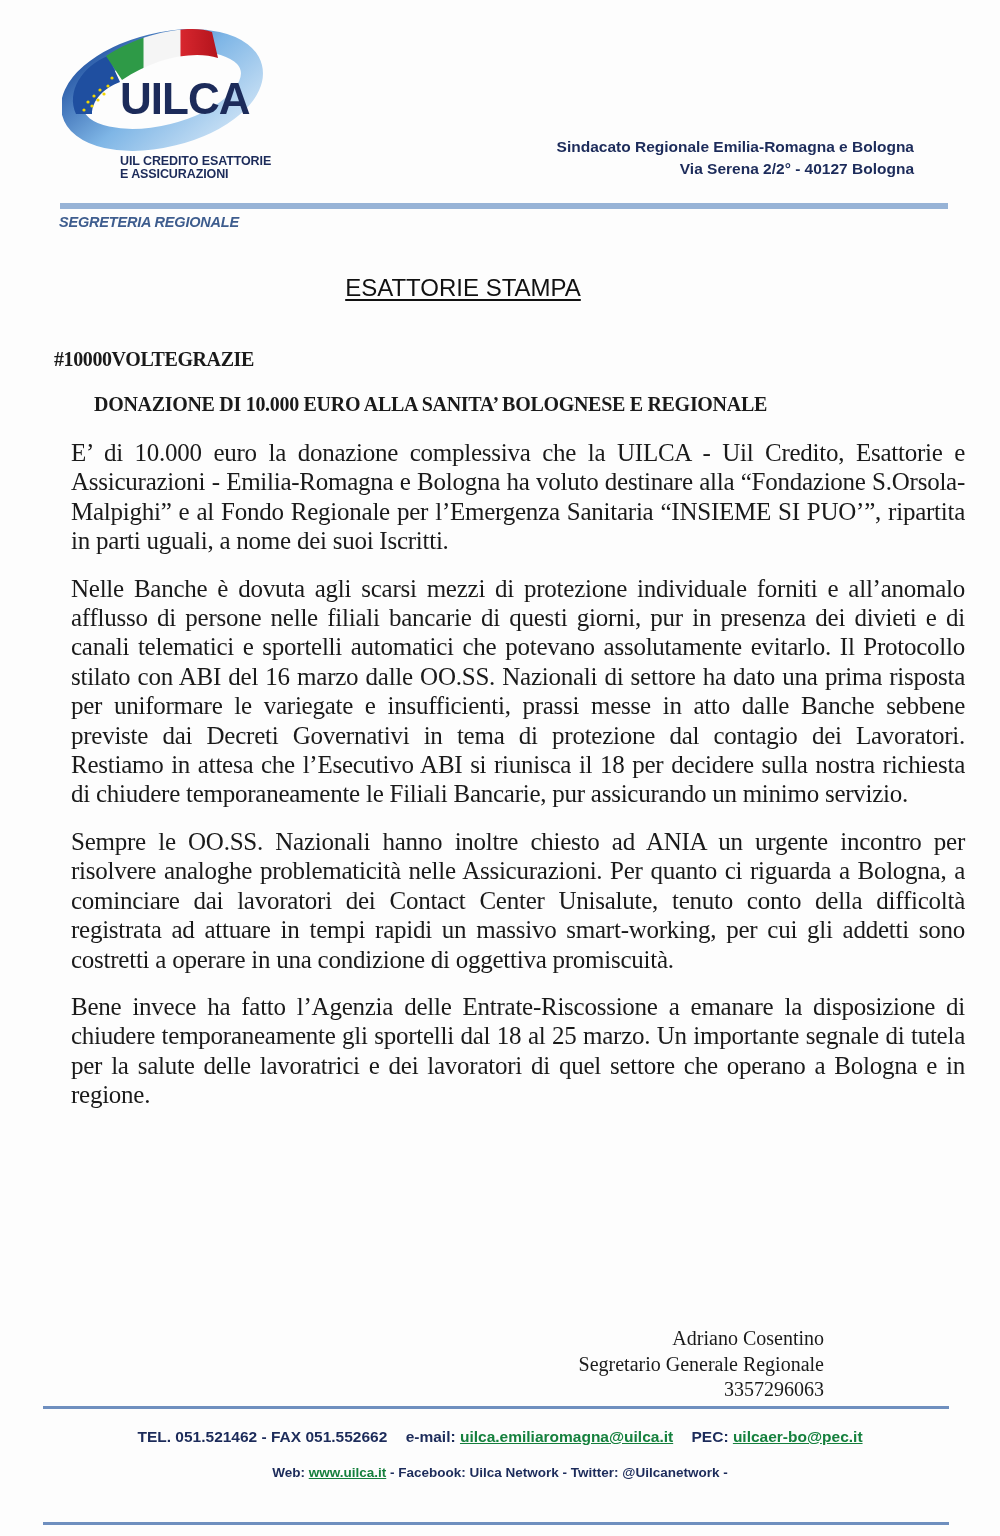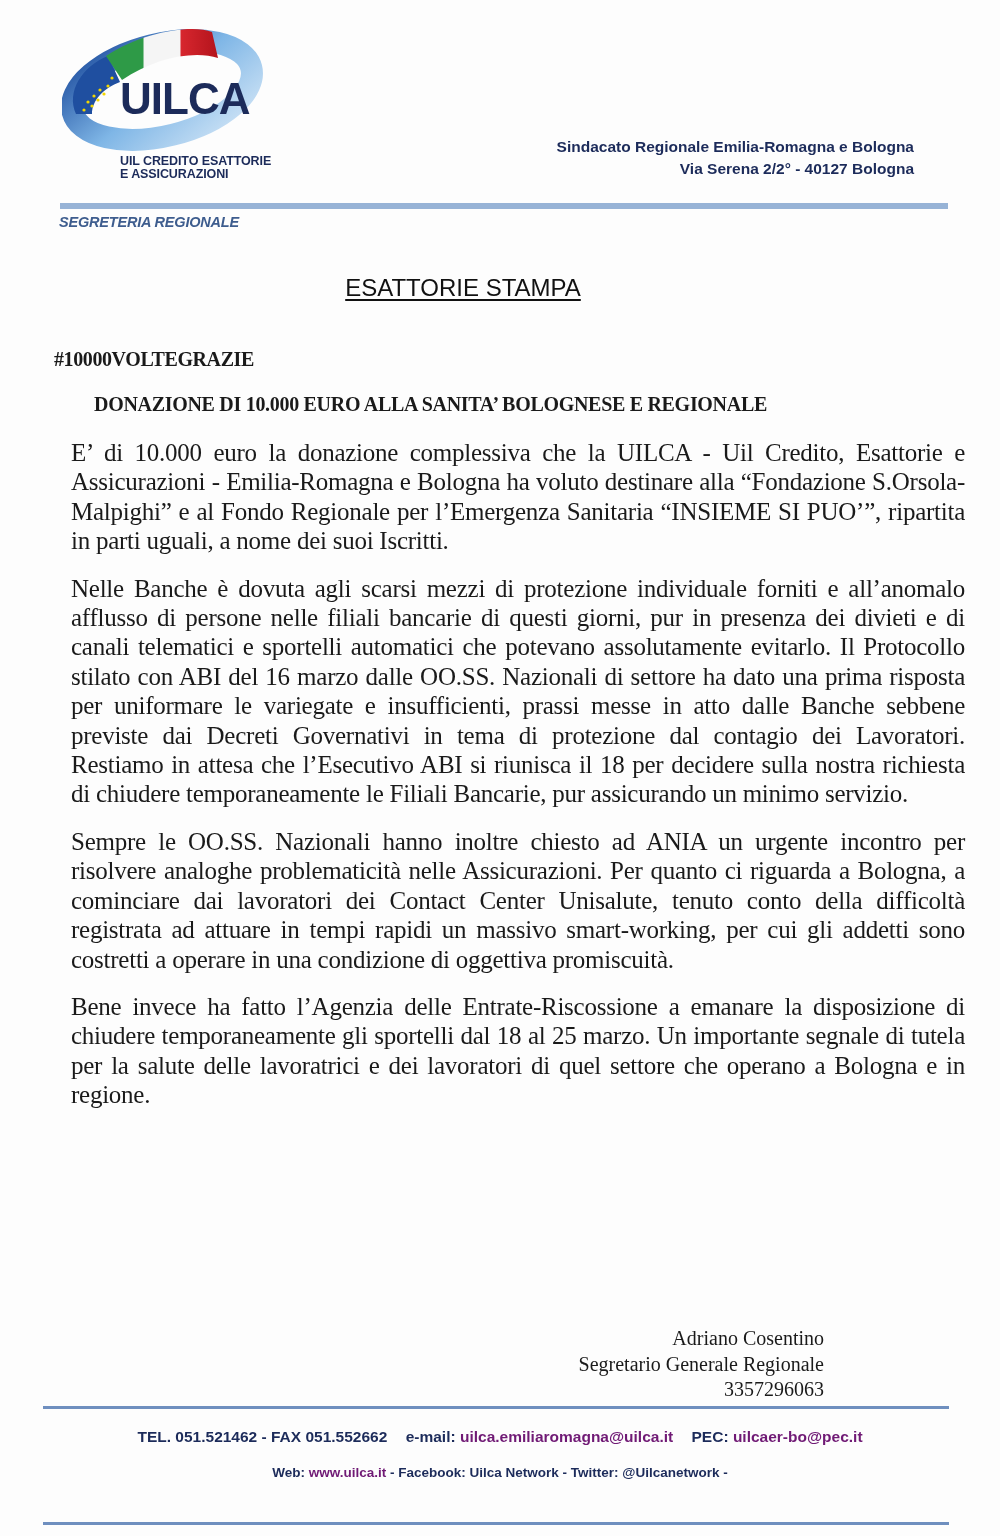--- a/index.html
+++ b/index.html
@@ -26,21 +26,21 @@
 
     .signature { position: absolute; left: 500px; top: 1326px; width: 324px; text-align: right; font-size: 20px; line-height: 25.5px; }
 
     .rule { position: absolute; left: 43px; width: 906px; height: 3px; background: #6f8fbf; }
     .rule.r1 { top: 1406px; }
     .rule.r2 { top: 1522px; }
 
     .contacts { position: absolute; left: 0; width: 1000px; text-align: center; font-family: "Liberation Sans", sans-serif; font-weight: bold; color: #1c2b5a; }
     .contacts.c1 { top: 1428px; font-size: 15.5px; }
     .contacts.c2 { top: 1464px; font-size: 13.5px; line-height: 18px; }
-    .contacts a { color: #701a75; }
+    .contacts a { color: #15803d; text-decoration: underline; }
     .gap { display: inline-block; width: 14px; }
   </style>
 </head>
 <body>
 
 <div class="logo-wrap">
   <svg class="logo-svg" width="210" height="130" viewBox="0 0 210 130">
     <defs>
       <linearGradient id="ringBlue" x1="0" y1="0" x2="1" y2="1">
         <stop offset="0" stop-color="#1f4fa0"></stop>

